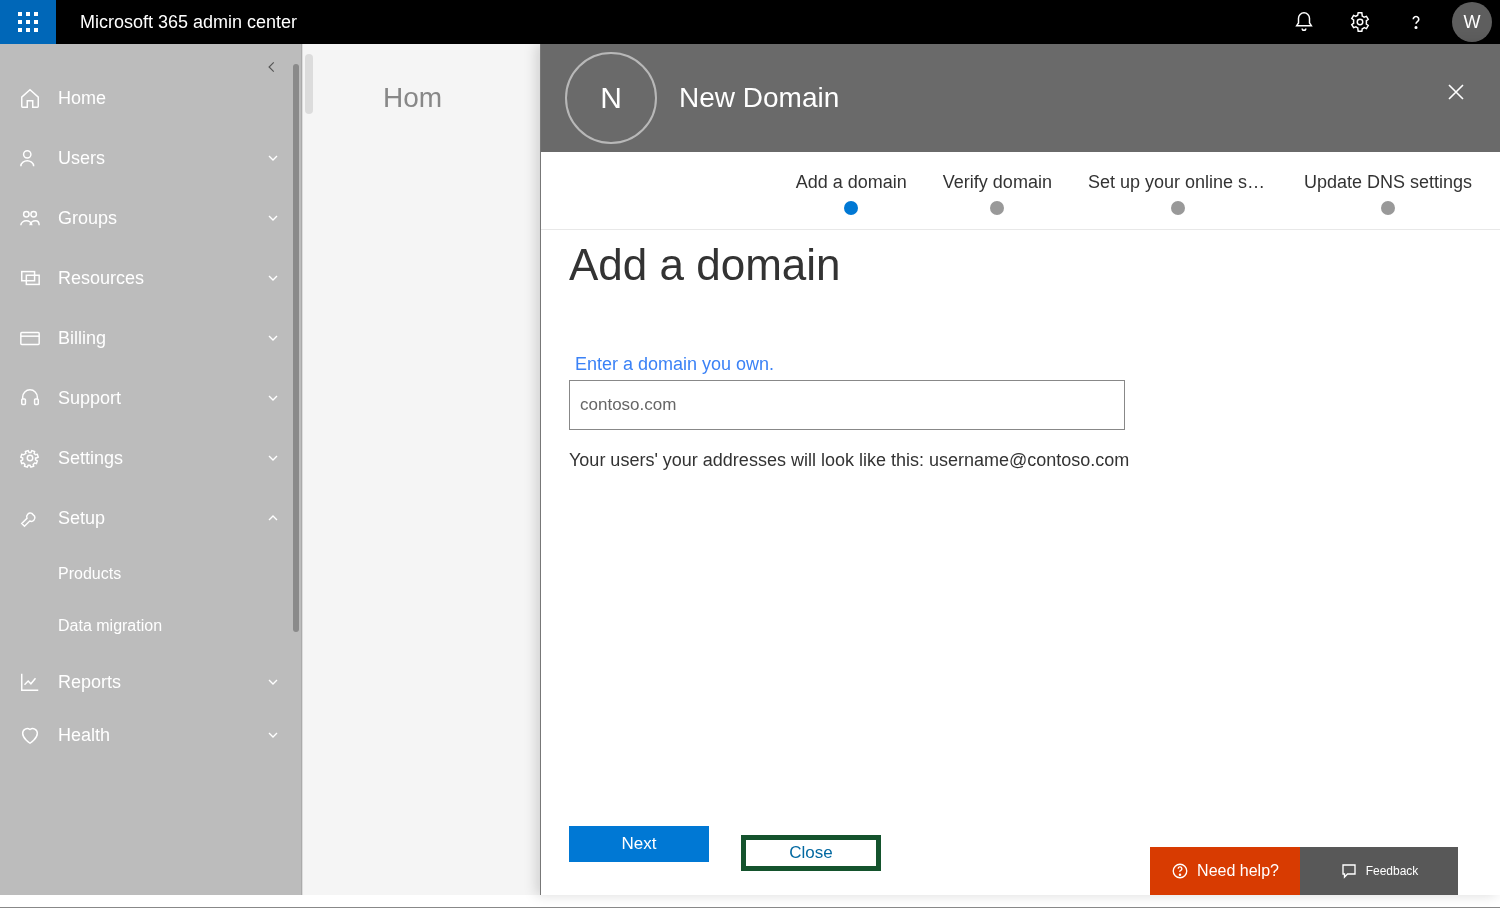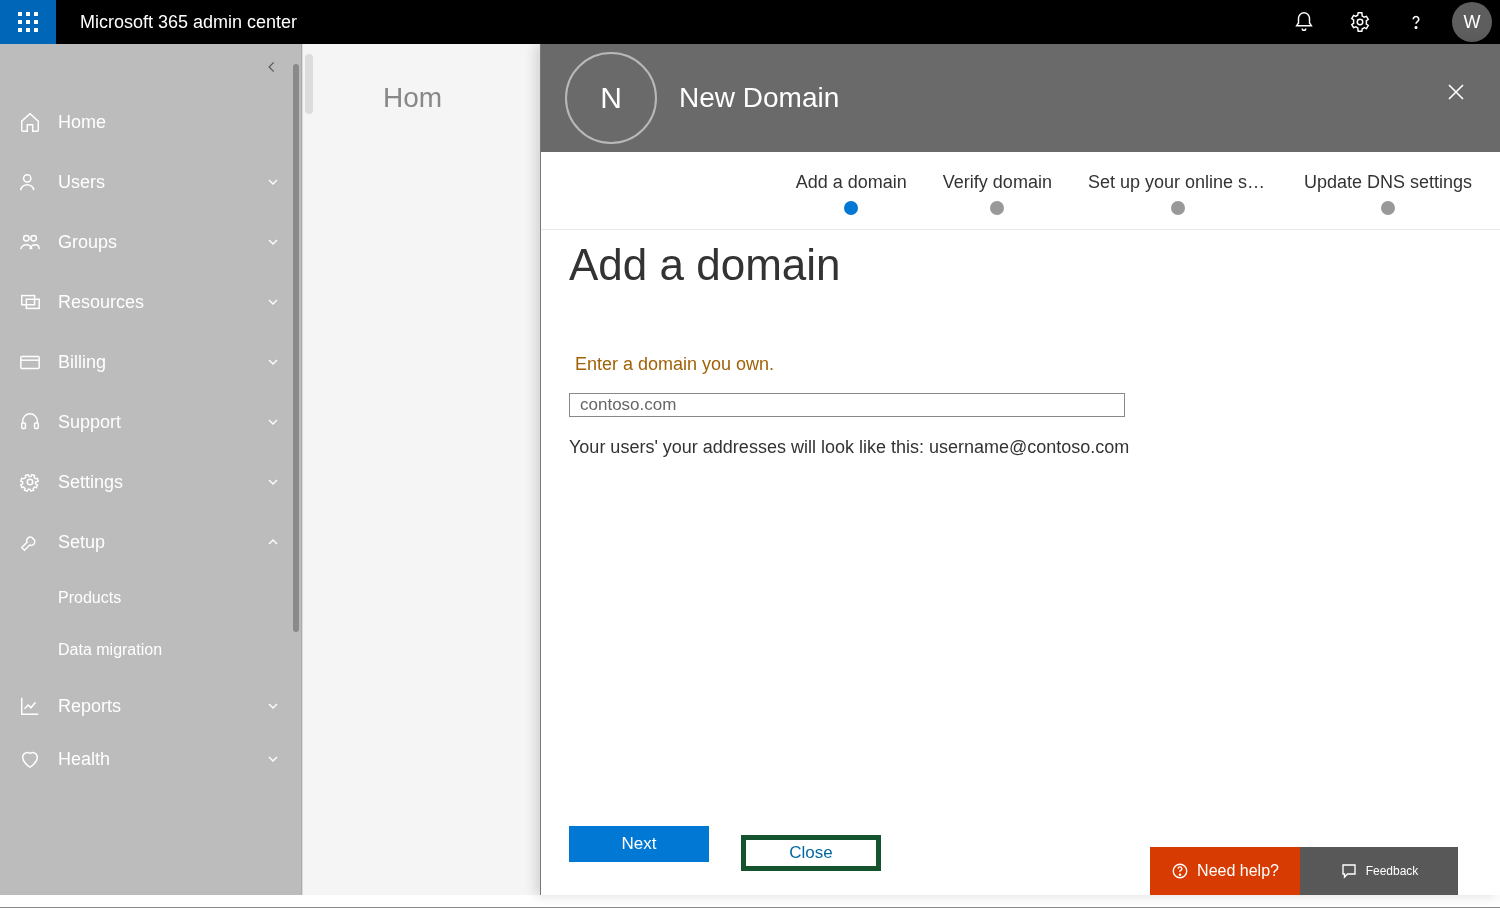--- a/index.html
+++ b/index.html
@@ -39,21 +39,21 @@
     position: relative;
   }
 
   
   .sidebar {
     width: 302px;
     background: #bcbcbc;
     color: #fff;
     border-right: 1px solid #aaa;
     position: relative;
-    padding-top: 48px;
+    padding-top: 24px;
   }
   .sidebar-collapse {
     position: absolute; top: 8px; right: 14px;
     width: 30px; height: 30px;
     display: flex; align-items: center; justify-content: center;
     color: #555;
   }
   .nav-item {
     height: 60px;
     display: flex; align-items: center;
@@ -145,23 +145,23 @@
   }
   .step.truncate .step-label { overflow: hidden; text-overflow: ellipsis; max-width: 180px; }
   .dot { width: 14px; height: 14px; border-radius: 50%; background: #999; }
   .dot.active { background: #0078d4; }
 
   .panel-content {
     padding: 10px 28px 0 28px;
     flex: 1;
   }
   .page-heading { font-size: 44px; font-weight: 300; color: #333; margin-bottom: 64px; }
-  .field-label { color: #a16207; font-size: 18px; margin-bottom: 18px; margin-left:6px;}
+  .field-label { color: #3b82f6; font-size: 18px; margin-bottom: 5px; margin-left:6px;}
   .domain-input {
-    width: 556px; height: 24px;
+    width: 556px; height: 50px;
     border: 1px solid #888;
     padding: 0 10px;
     font-size: 17px; color: #666;
     outline: none;
   }
   .hint { color: #333; font-size: 18px; margin-top: 20px; }
 
   .panel-footer {
     padding: 0 28px 24px;
     display: flex; gap: 32px;

